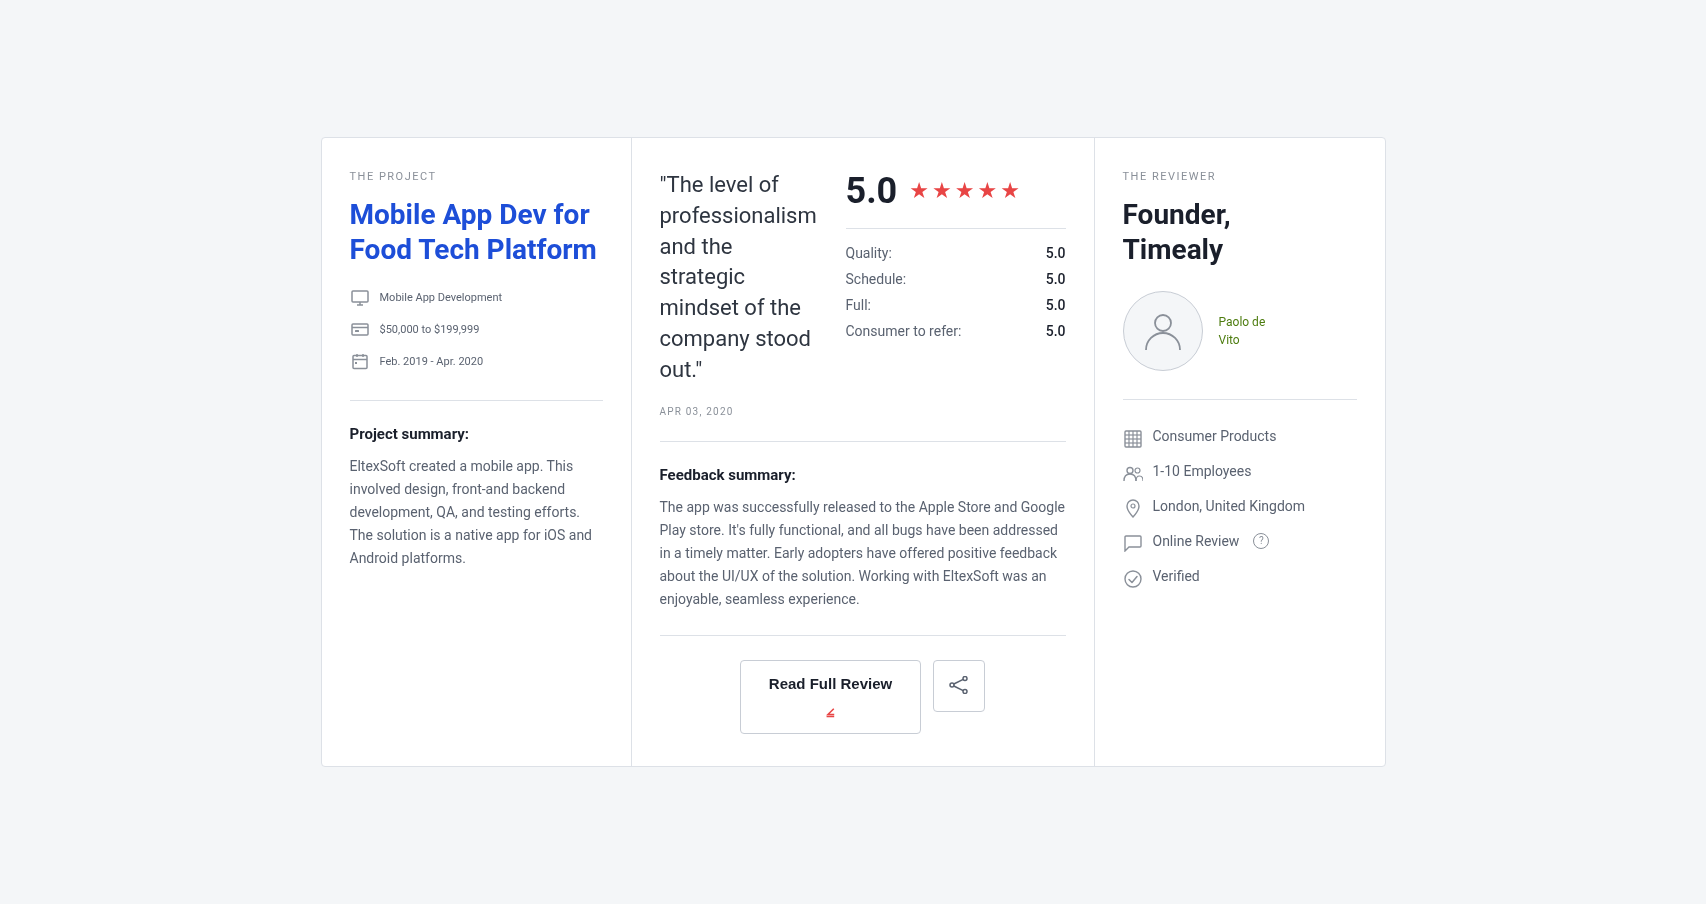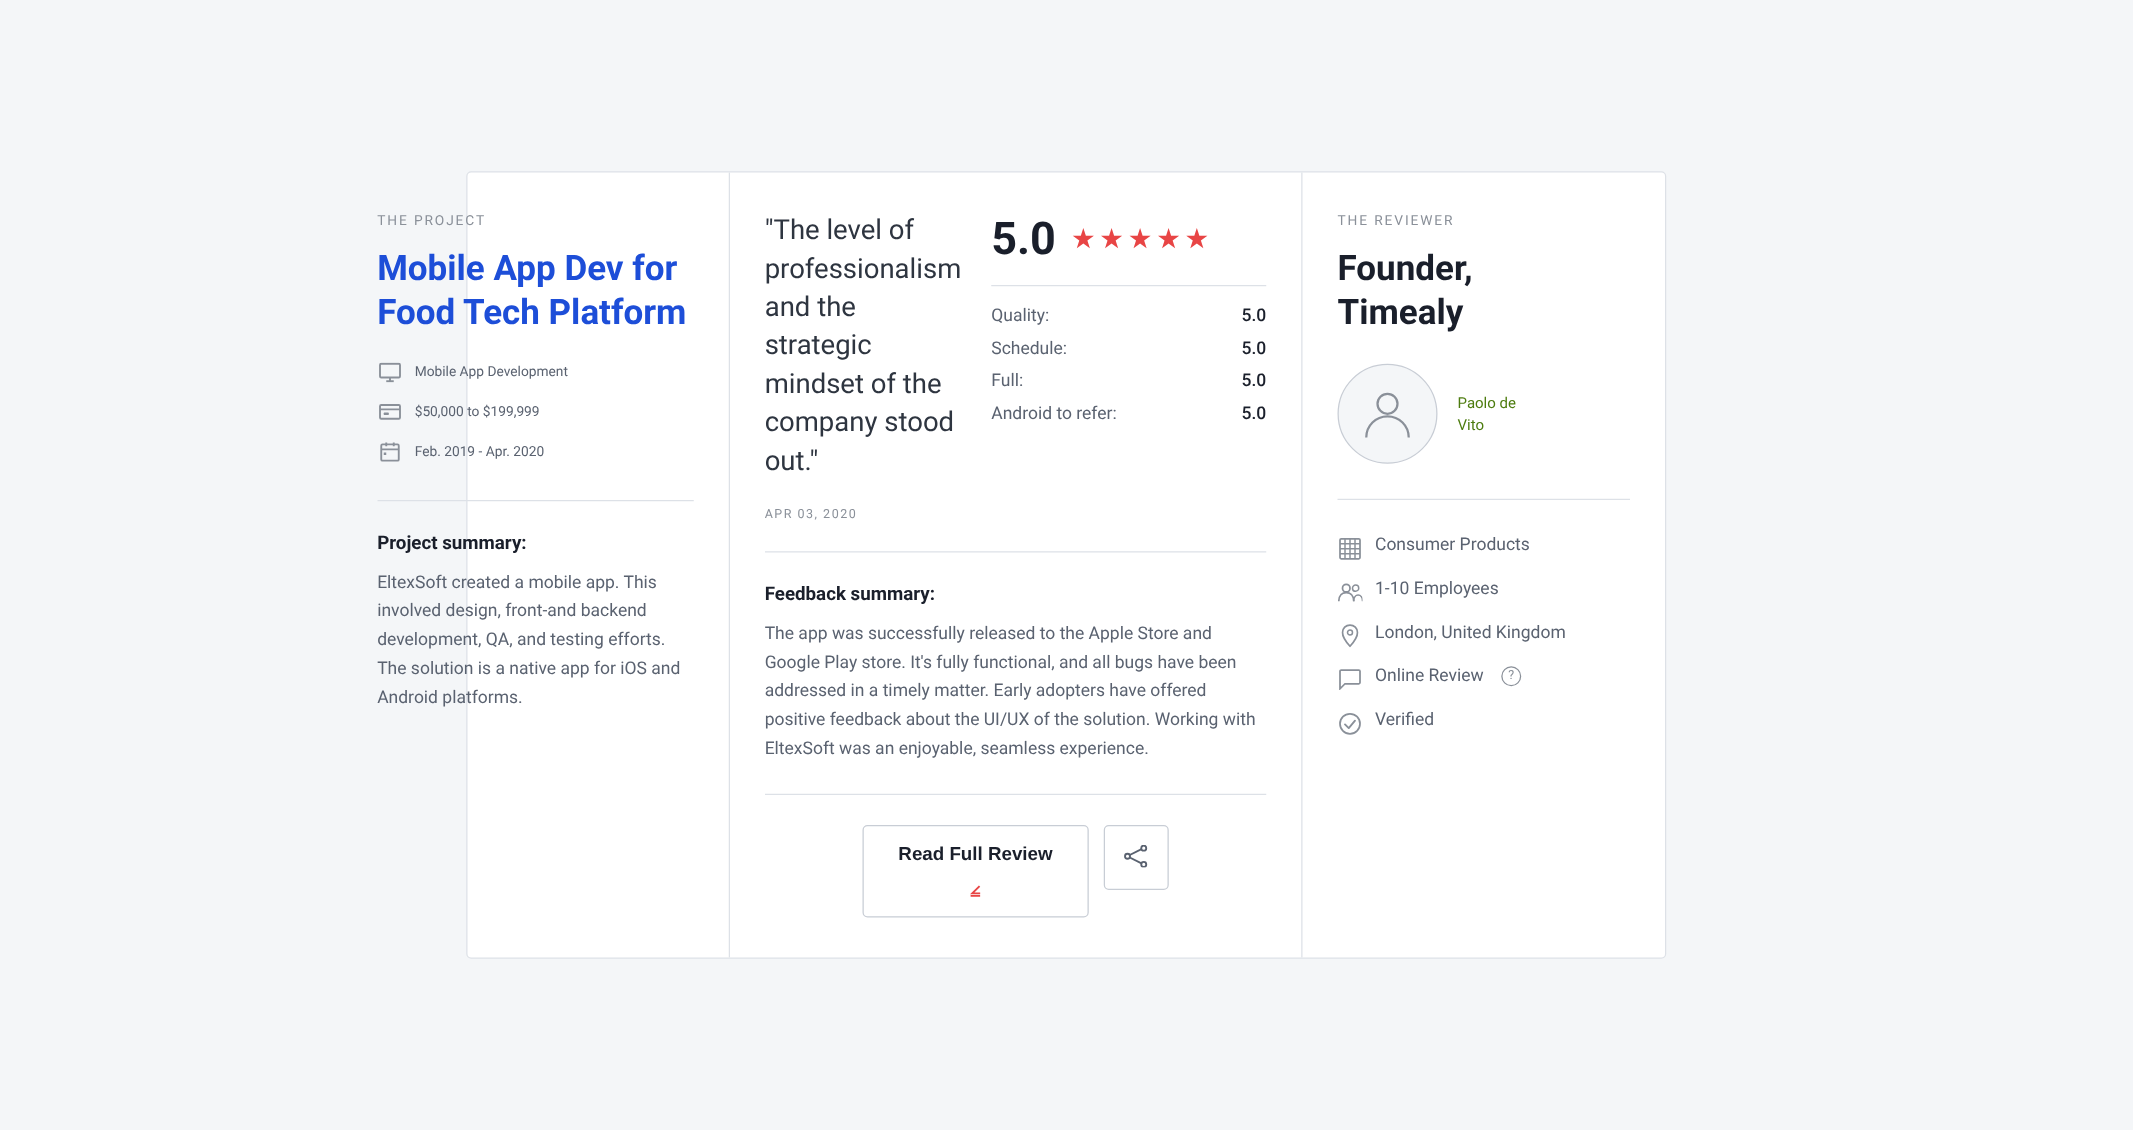--- a/index.html
+++ b/index.html
@@ -10,23 +10,22 @@
       justify-content: center;
       align-items: center;
       min-height: 100vh;
       padding: 20px;
     }
     .card {
       background: #fff;
       border: 1px solid #dde1e7;
       border-radius: 4px;
       display: flex;
-      width: 960px;
+      width: 1065px;
       max-width: 100%;
-      justify-content: flex-end;
     }
     .col {
       padding: 32px 28px;
       flex: 1;
       border-right: 1px solid #dde1e7;
     }
     .col:last-child { border-right: none; }
     .col-left { flex: 0 0 310px; }
     .col-middle { flex: 1; }
     .col-right { flex: 0 0 290px; }
@@ -324,21 +323,21 @@
         </div>
         <div class="rating-row">
           <span>Schedule:</span>
           <span class="rating-value">5.0</span>
         </div>
         <div class="rating-row">
           <span>Full:</span>
           <span class="rating-value">5.0</span>
         </div>
         <div class="rating-row">
-          <span>Android to refer:</span>
+          <span>Consumer to refer:</span>
           <span class="rating-value">5.0</span>
         </div>
       </div>
     </div>
 
     <div class="feedback-area">
       <div class="summary-heading">Feedback summary:</div>
       <div class="summary-text">The app was successfully released to the Apple Store and Google Play store. It's fully functional, and all bugs have been addressed in a timely matter. Early adopters have offered positive feedback about the UI/UX of the solution. Working with EltexSoft was an enjoyable, seamless experience.</div>
     </div>
 

